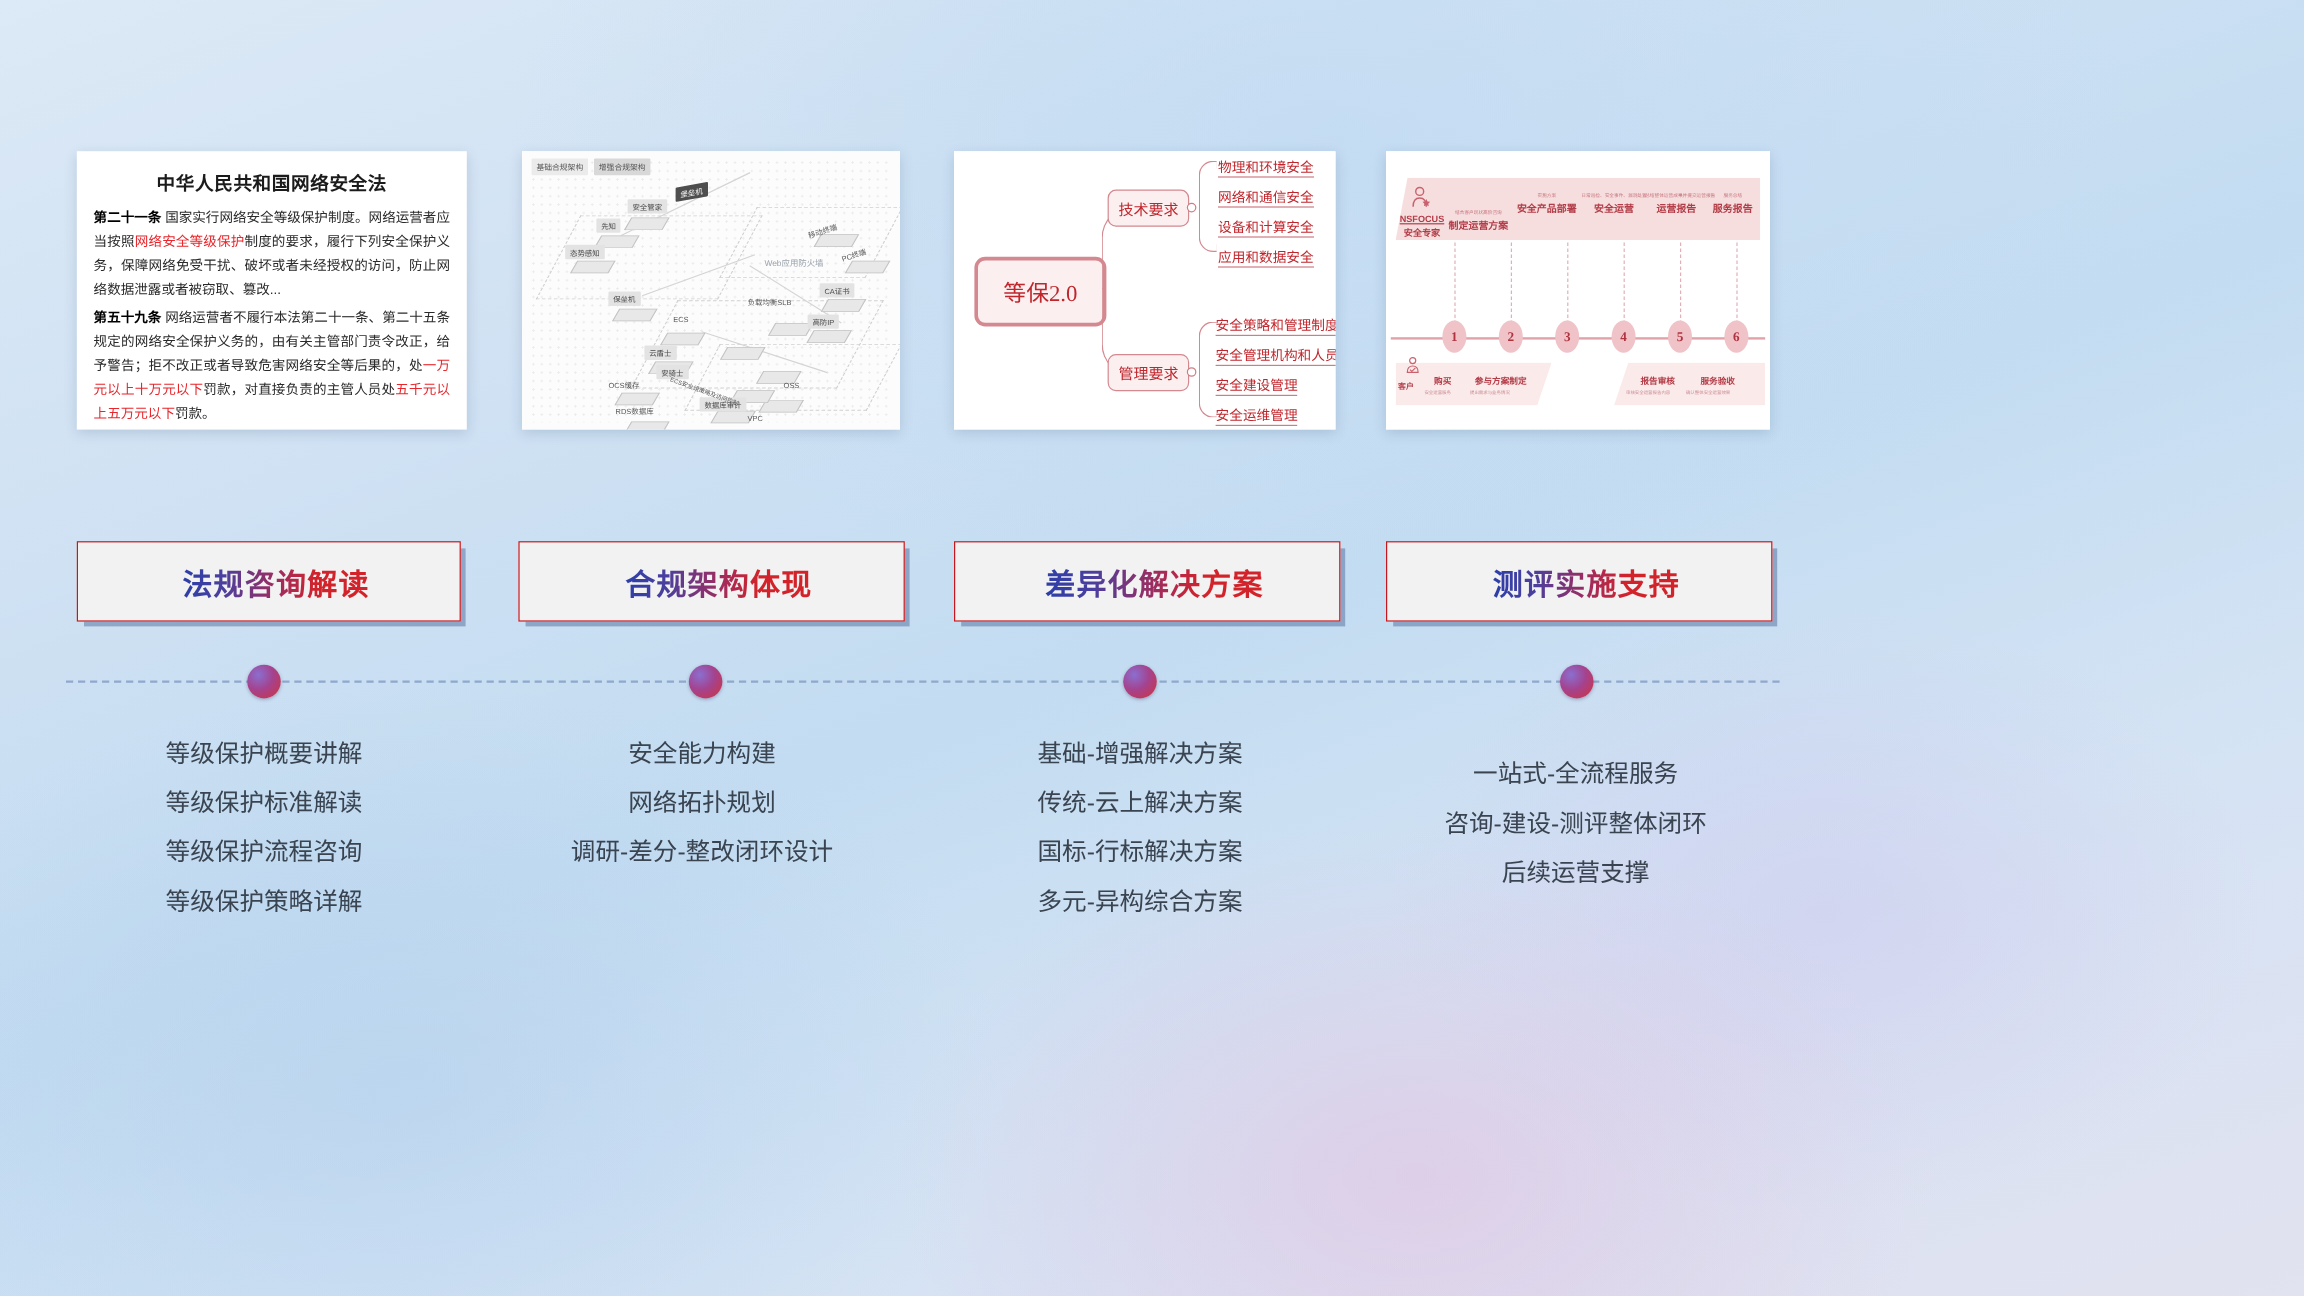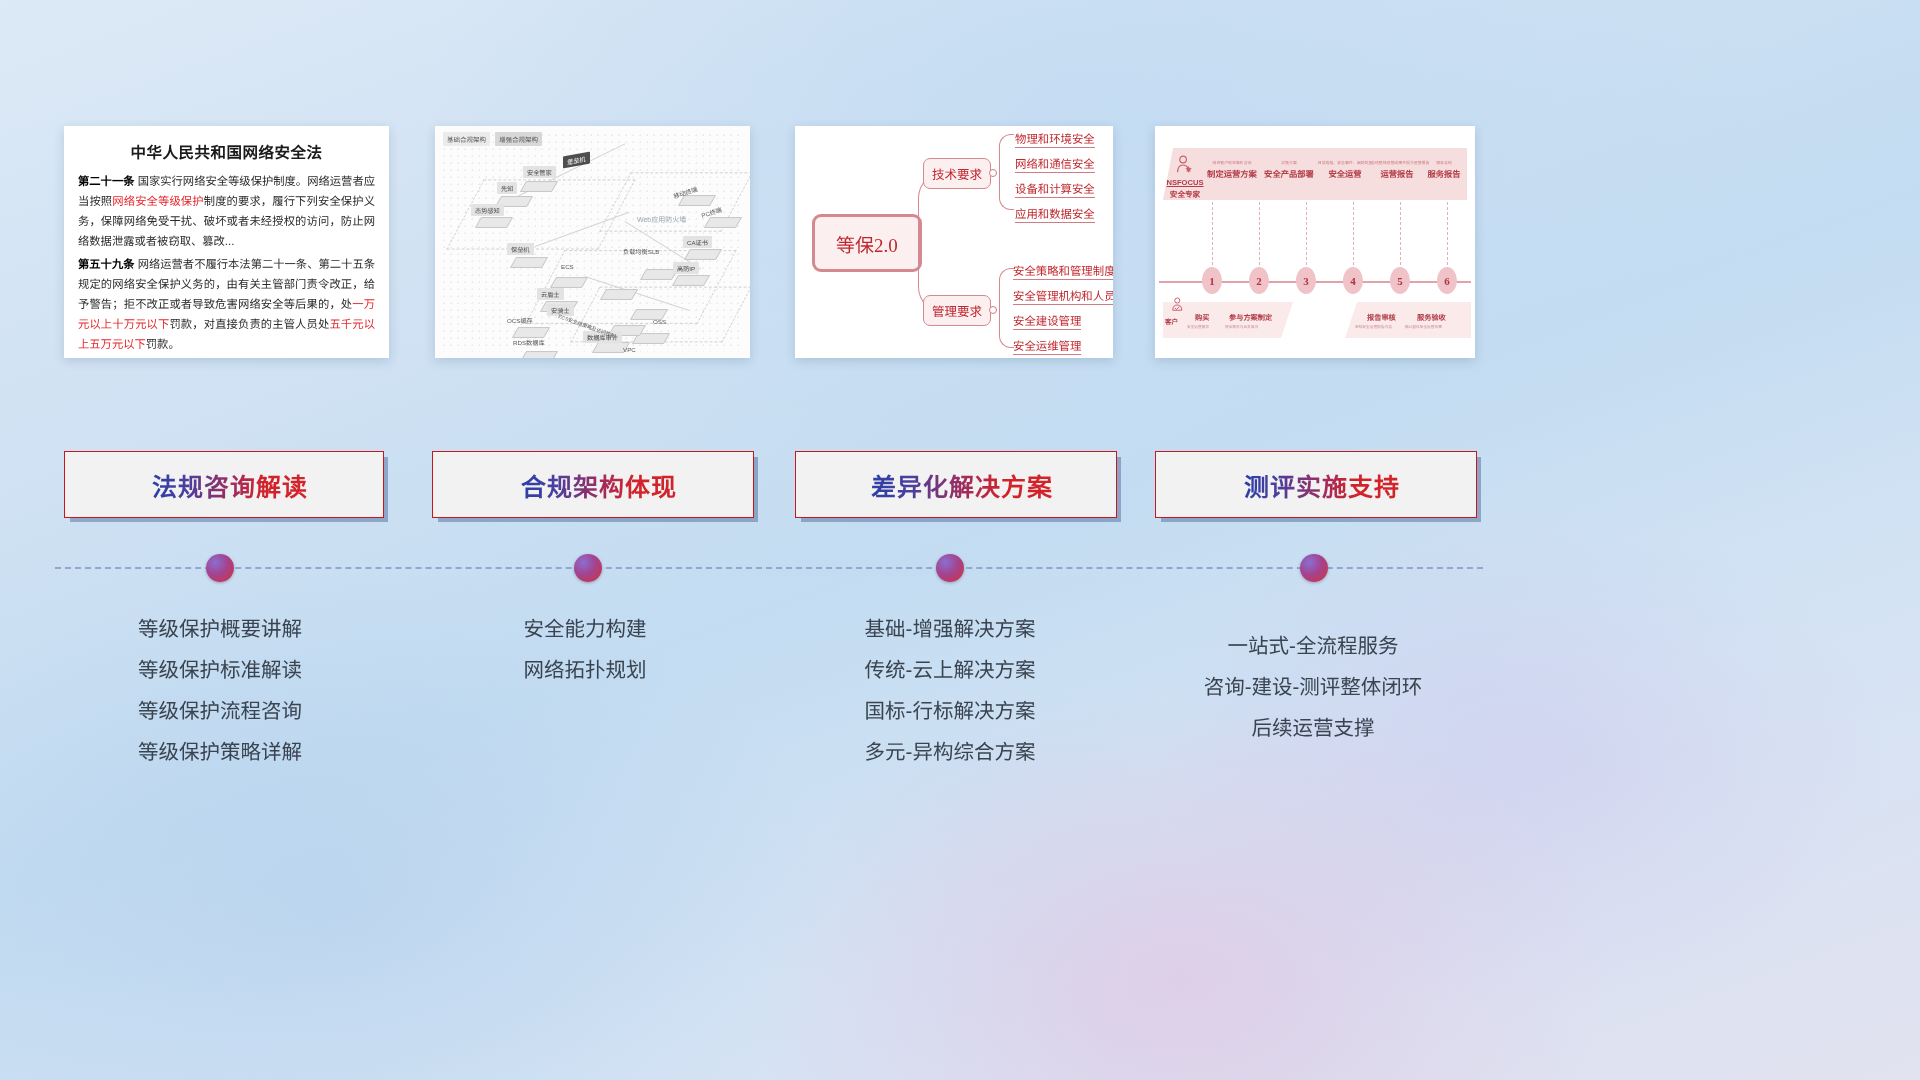--- a/index.html
+++ b/index.html
@@ -309,21 +309,21 @@
           <circle cx="11" cy="6" r="3.6" fill="none" stroke="#c9626e" stroke-width="1.3"></circle>
           <path d="M5 20 Q5 12 11 12 Q17 12 17 20" fill="none" stroke="#c9626e" stroke-width="1.3"></path>
           <polygon points="17,13 18.1,15.2 20.5,15.5 18.8,17.2 19.2,19.6 17,18.4 14.8,19.6 15.2,17.2 13.5,15.5 15.9,15.2" fill="#c9626e"></polygon>
         </svg>
       </div>
       <div class="tl-cell" style="left:10px;top:50px;width:40px;">
         <div class="tl-main" style="font-size:7.6px;text-decoration:underline;">NSFOCUS</div>
         <div class="tl-main" style="font-size:7.6px;margin-top:1px;">安全专家</div>
       </div>
 
-      <div class="tl-cell" style="left:48px;top:34px;width:58px;">
+      <div class="tl-cell" style="left:48px;top:48px;width:58px;">
         <div class="tl-sub">结合客户现状高阶咨询</div>
         <div class="tl-main">制定运营方案</div>
       </div>
       <div class="tl-cell" style="left:106px;top:34px;width:56px;">
         <div class="tl-sub">实施方案</div>
         <div class="tl-main">安全产品部署</div>
       </div>
       <div class="tl-cell" style="left:162px;top:34px;width:56px;">
         <div class="tl-sub">日常巡检、安全事件、漏洞处置</div>
         <div class="tl-main">安全运营</div>
@@ -397,20 +397,21 @@
 
   <div class="list" id="l1">
     <div class="item">等级保护概要讲解</div>
     <div class="item">等级保护标准解读</div>
     <div class="item">等级保护流程咨询</div>
     <div class="item">等级保护策略详解</div>
   </div>
   <div class="list" id="l2">
     <div class="item">安全能力构建</div>
     <div class="item">网络拓扑规划</div>
+    <div class="item">调研-差分-整改闭环设计</div>
   </div>
   <div class="list" id="l3">
     <div class="item">基础-增强解决方案</div>
     <div class="item">传统-云上解决方案</div>
     <div class="item">国标-行标解决方案</div>
     <div class="item">多元-异构综合方案</div>
   </div>
   <div class="list" id="l4" style="top:625px;">
     <div class="item">一站式-全流程服务</div>
     <div class="item">咨询-建设-测评整体闭环</div>

